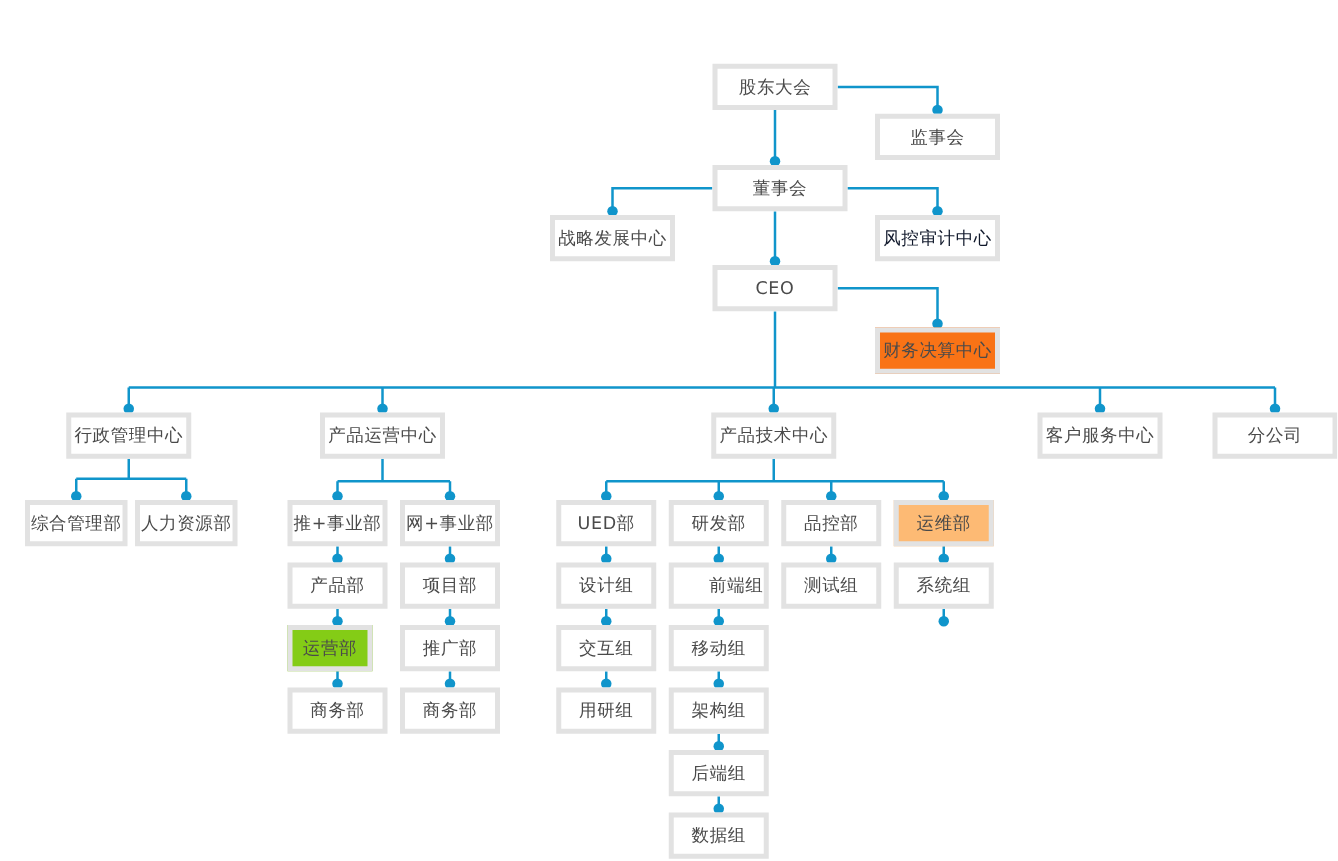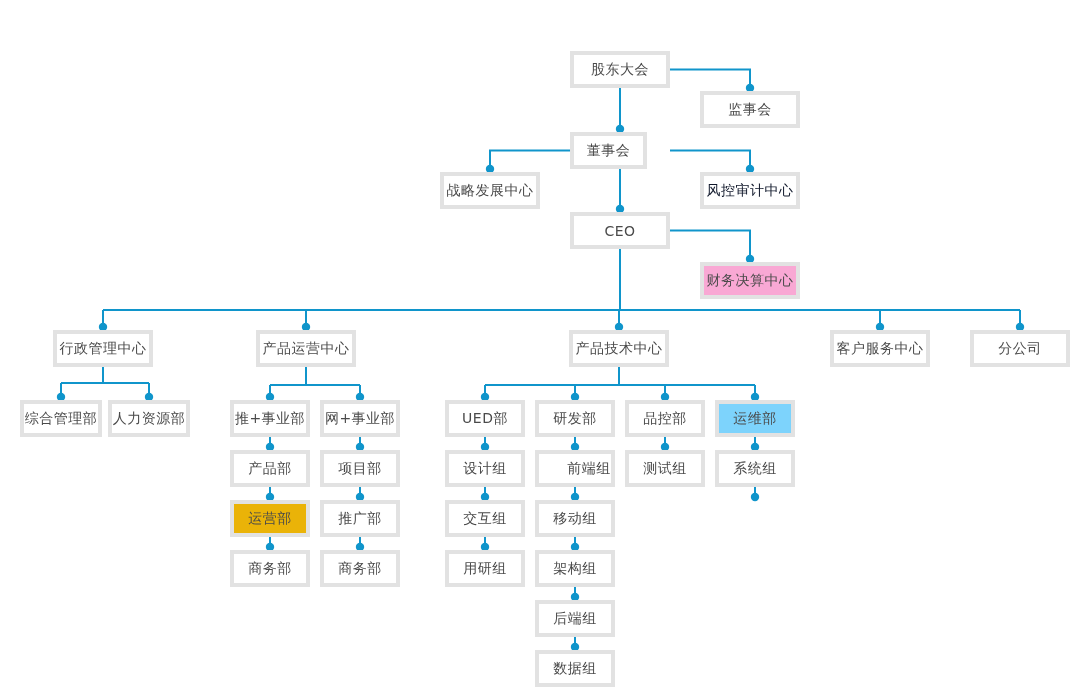--- a/index.html
+++ b/index.html
@@ -124,48 +124,48 @@
       <polyline points="665,437 665,447" fill="none" stroke="#1095cb" stroke-width="2"></polyline>
       <circle cx="665" cy="447" r="4.2" fill="#1095cb"></circle>
       <polyline points="755,437 755,447" fill="none" stroke="#1095cb" stroke-width="2"></polyline>
       <circle cx="755" cy="447" r="4.2" fill="#1095cb"></circle>
       <polyline points="755,487 755,497" fill="none" stroke="#1095cb" stroke-width="2"></polyline>
       <circle cx="755" cy="497" r="4.2" fill="#1095cb"></circle>
     </svg>
   <div id="node-layer">
       <div class="org-node" style="left: 570px; top: 51px; width: 100px; height: 37px; border-color: rgb(226, 226, 226); background: rgb(255, 255, 255); color: rgb(74, 74, 74);">股东大会</div>
       <div class="org-node" style="left: 700px; top: 91px; width: 100px; height: 37px; border-color: rgb(226, 226, 226); background: rgb(255, 255, 255); color: rgb(74, 74, 74);">监事会</div>
-      <div class="org-node" style="left: 570px; top: 132px; width: 77px; height: 37px; border-color: rgb(226, 226, 226); background: rgb(255, 255, 255); color: rgb(74, 74, 74);">董事会</div>
+      <div class="org-node" style="left: 570px; top: 132px; width: 108px; height: 37px; border-color: rgb(226, 226, 226); background: rgb(255, 255, 255); color: rgb(74, 74, 74);">董事会</div>
       <div class="org-node" style="left: 440px; top: 172px; width: 100px; height: 37px; border-color: rgb(226, 226, 226); background: rgb(255, 255, 255); color: rgb(74, 74, 74);">战略发展中心</div>
       <div class="org-node" style="left: 700px; top: 172px; width: 100px; height: 37px; border-color: rgb(226, 226, 226); background: rgb(255, 255, 255); color: #0f172a;">风控审计中心</div>
       <div class="org-node" style="left: 570px; top: 212px; width: 100px; height: 37px; border-color: rgb(226, 226, 226); background: rgb(255, 255, 255); color: rgb(74, 74, 74);">CEO</div>
-      <div class="org-node" style="left: 700px; top: 262px; width: 100px; height: 37px; border-color: rgb(226, 226, 226); background: #f9a8d4; color: rgb(74, 74, 74);">财务决算中心</div>
+      <div class="org-node" style="left: 700px; top: 262px; width: 100px; height: 37px; border-color: rgb(226, 226, 226); background: #f97316; color: rgb(74, 74, 74);">财务决算中心</div>
       <div class="org-node" style="left: 53px; top: 330px; width: 100px; height: 37px; border-color: rgb(226, 226, 226); background: rgb(255, 255, 255); color: rgb(74, 74, 74);">行政管理中心</div>
       <div class="org-node" style="left: 256px; top: 330px; width: 100px; height: 37px; border-color: rgb(226, 226, 226); background: rgb(255, 255, 255); color: rgb(74, 74, 74);">产品运营中心</div>
       <div class="org-node" style="left: 569px; top: 330px; width: 100px; height: 37px; border-color: rgb(226, 226, 226); background: rgb(255, 255, 255); color: rgb(74, 74, 74);">产品技术中心</div>
       <div class="org-node" style="left: 830px; top: 330px; width: 100px; height: 37px; border-color: rgb(226, 226, 226); background: rgb(255, 255, 255); color: rgb(74, 74, 74);">客户服务中心</div>
       <div class="org-node" style="left: 970px; top: 330px; width: 100px; height: 37px; border-color: rgb(226, 226, 226); background: rgb(255, 255, 255); color: rgb(74, 74, 74);">分公司</div>
       <div class="org-node" style="left: 20px; top: 400px; width: 82px; height: 37px; border-color: rgb(226, 226, 226); background: rgb(255, 255, 255); color: rgb(74, 74, 74);">综合管理部</div>
       <div class="org-node" style="left: 108px; top: 400px; width: 82px; height: 37px; border-color: rgb(226, 226, 226); background: rgb(255, 255, 255); color: rgb(74, 74, 74);">人力资源部</div>
       <div class="org-node" style="left: 230px; top: 400px; width: 80px; height: 37px; border-color: rgb(226, 226, 226); background: rgb(255, 255, 255); color: rgb(74, 74, 74);">推+事业部</div>
       <div class="org-node" style="left: 230px; top: 450px; width: 80px; height: 37px; border-color: rgb(226, 226, 226); background: rgb(255, 255, 255); color: rgb(74, 74, 74);">产品部</div>
-      <div class="org-node" style="left: 230px; top: 500px; width: 80px; height: 37px; border-color: rgb(226, 226, 226); background: #eab308; color: rgb(74, 74, 74); text-align: center;">运营部</div>
+      <div class="org-node" style="left: 230px; top: 500px; width: 68px; height: 37px; border-color: rgb(226, 226, 226); background: #84cc16; color: rgb(74, 74, 74); text-align: center;">运营部</div>
       <div class="org-node" style="left: 230px; top: 550px; width: 80px; height: 37px; border-color: rgb(226, 226, 226); background: rgb(255, 255, 255); color: rgb(74, 74, 74);">商务部</div>
       <div class="org-node" style="left: 320px; top: 400px; width: 80px; height: 37px; border-color: rgb(226, 226, 226); background: rgb(255, 255, 255); color: rgb(74, 74, 74);">网+事业部</div>
       <div class="org-node" style="left: 320px; top: 450px; width: 80px; height: 37px; border-color: rgb(226, 226, 226); background: rgb(255, 255, 255); color: rgb(74, 74, 74);">项目部</div>
       <div class="org-node" style="left: 320px; top: 500px; width: 80px; height: 37px; border-color: rgb(226, 226, 226); background: rgb(255, 255, 255); color: rgb(74, 74, 74);">推广部</div>
       <div class="org-node" style="left: 320px; top: 550px; width: 80px; height: 37px; border-color: rgb(226, 226, 226); background: rgb(255, 255, 255); color: rgb(74, 74, 74);">商务部</div>
       <div class="org-node" style="left: 445px; top: 400px; width: 80px; height: 37px; border-color: rgb(226, 226, 226); background: rgb(255, 255, 255); color: rgb(74, 74, 74);">UED部</div>
       <div class="org-node" style="left: 445px; top: 450px; width: 80px; height: 37px; border-color: rgb(226, 226, 226); background: rgb(255, 255, 255); color: rgb(74, 74, 74);">设计组</div>
       <div class="org-node" style="left: 445px; top: 500px; width: 80px; height: 37px; border-color: rgb(226, 226, 226); background: rgb(255, 255, 255); color: rgb(74, 74, 74);">交互组</div>
       <div class="org-node" style="left: 445px; top: 550px; width: 80px; height: 37px; border-color: rgb(226, 226, 226); background: rgb(255, 255, 255); color: rgb(74, 74, 74);">用研组</div>
       <div class="org-node" style="left: 535px; top: 400px; width: 80px; height: 37px; border-color: rgb(226, 226, 226); background: rgb(255, 255, 255); color: rgb(74, 74, 74);">研发部</div>
       <div class="org-node" style="left: 535px; top: 450px; width: 80px; height: 37px; border-color: rgb(226, 226, 226); background: rgb(255, 255, 255); color: rgb(74, 74, 74); padding-left: 28px;">前端组</div>
       <div class="org-node" style="left: 535px; top: 500px; width: 80px; height: 37px; border-color: rgb(226, 226, 226); background: rgb(255, 255, 255); color: rgb(74, 74, 74);">移动组</div>
       <div class="org-node" style="left: 535px; top: 550px; width: 80px; height: 37px; border-color: rgb(226, 226, 226); background: rgb(255, 255, 255); color: rgb(74, 74, 74);">架构组</div>
       <div class="org-node" style="left: 535px; top: 600px; width: 80px; height: 37px; border-color: rgb(226, 226, 226); background: rgb(255, 255, 255); color: rgb(74, 74, 74);">后端组</div>
       <div class="org-node" style="left: 535px; top: 650px; width: 80px; height: 37px; border-color: rgb(226, 226, 226); background: rgb(255, 255, 255); color: rgb(74, 74, 74);">数据组</div>
       <div class="org-node" style="left: 625px; top: 400px; width: 80px; height: 37px; border-color: rgb(226, 226, 226); background: rgb(255, 255, 255); color: rgb(74, 74, 74);">品控部</div>
       <div class="org-node" style="left: 625px; top: 450px; width: 80px; height: 37px; border-color: rgb(226, 226, 226); background: rgb(255, 255, 255); color: rgb(74, 74, 74);">测试组</div>
-      <div class="org-node" style="left: 715px; top: 400px; width: 80px; height: 37px; border-color: rgb(226, 226, 226); background: #7dd3fc; color: rgb(74, 74, 74);">运维部</div>
+      <div class="org-node" style="left: 715px; top: 400px; width: 80px; height: 37px; border-color: rgb(226, 226, 226); background: #fdba74; color: rgb(74, 74, 74);">运维部</div>
       <div class="org-node" style="left: 715px; top: 450px; width: 80px; height: 37px; border-color: rgb(226, 226, 226); background: rgb(255, 255, 255); color: rgb(74, 74, 74);">系统组</div>
     </div>
 </div>
 
 </body></html>

